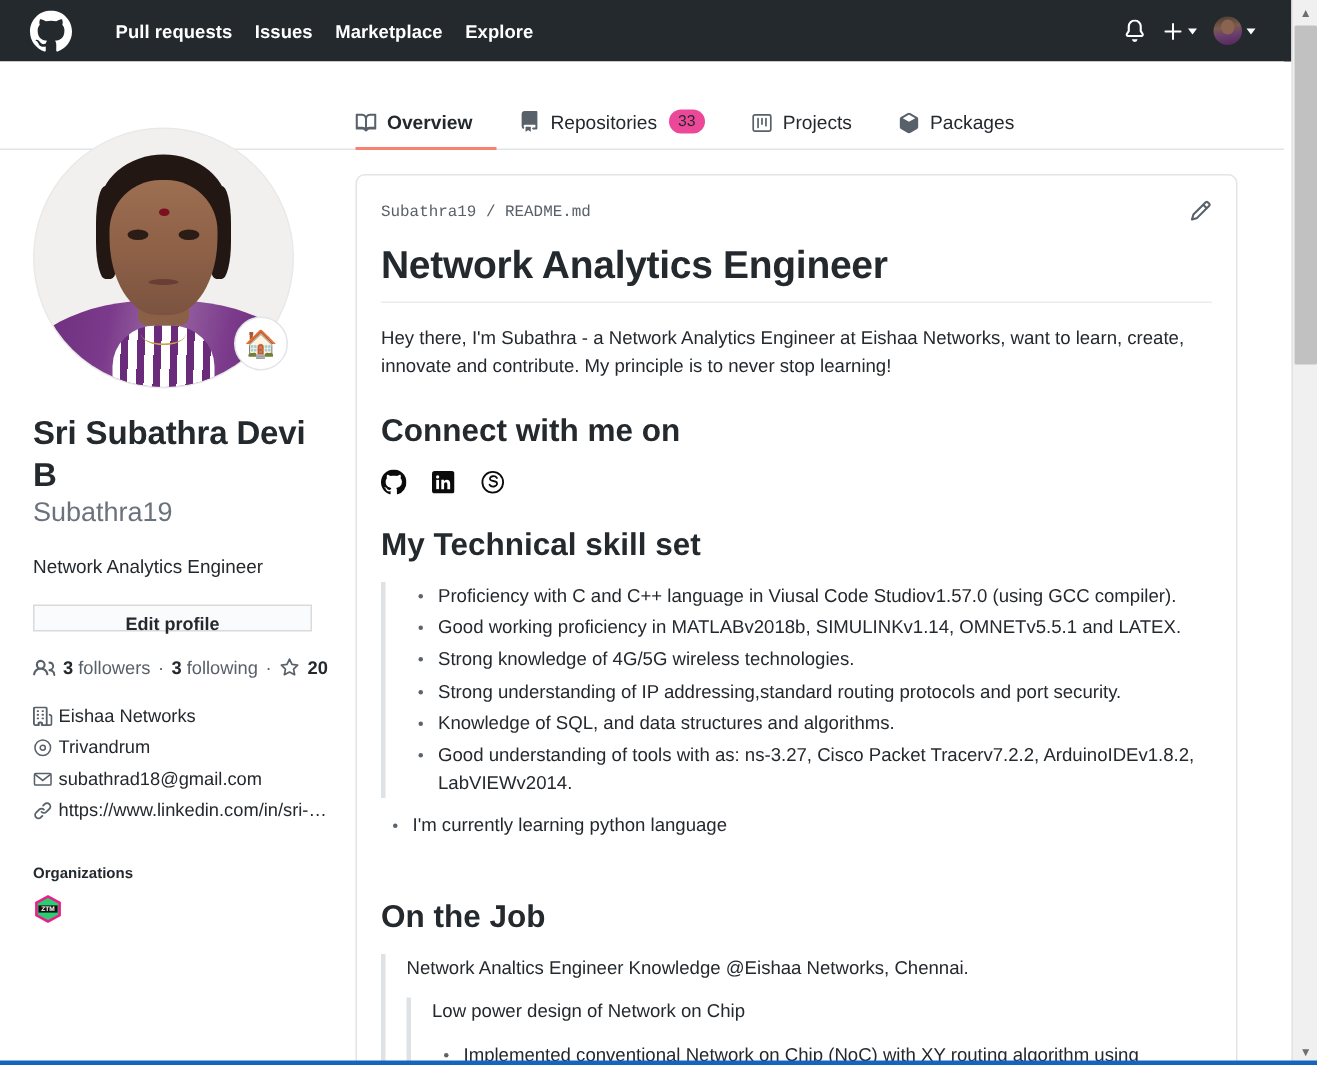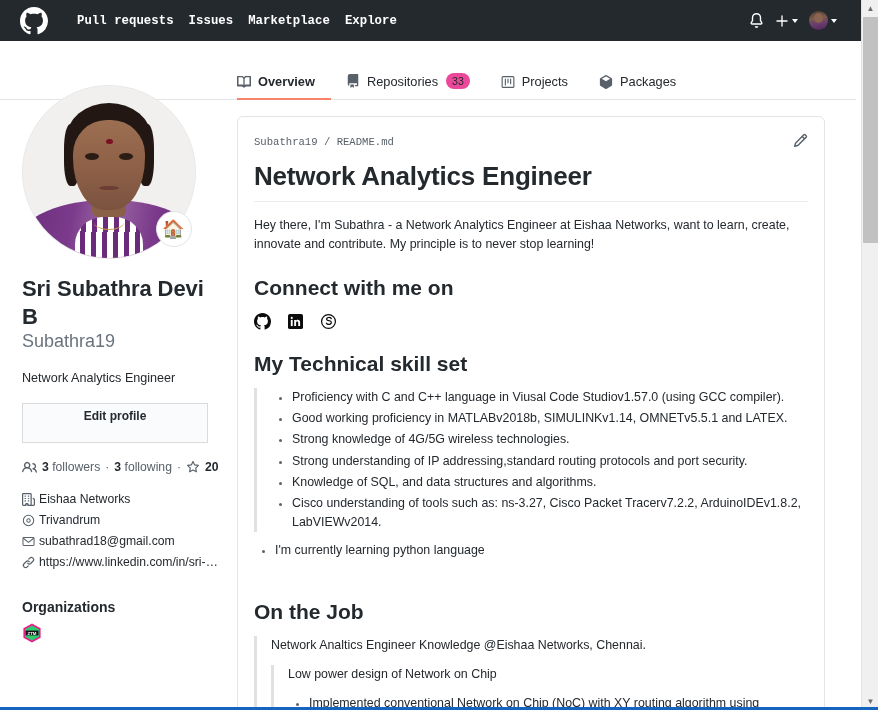--- a/index.html
+++ b/index.html
@@ -49,21 +49,20 @@
     width: 15px; height: 16px;
     border: 1px solid #6a737d; border-radius: 3px;
     color: #8a9199; font-size: 10px;
     display: flex; align-items: center; justify-content: center;
     line-height: 1;
   }
 
   #header-nav {
     display: flex; align-items: center; gap: 15px;
     margin-left: 15px;
-    font-family: Liberation Mono, monospace;
   }
   #header-nav a {
     color: #fff; font-size: 12.3px; font-weight: bold;
     text-decoration: none; white-space: nowrap;
     letter-spacing: .05px;
   }
 
   #header-right {
     margin-left: auto; display: flex; align-items: center; gap: 11px;
     padding-right: 12px;
@@ -194,21 +193,21 @@
   }
   #profile .username {
     font-size: 18px; font-weight: 300; color: #6a737d;
     line-height: 22px; margin-top: 0px;
   }
   #profile .bio {
     margin-top: 17px; font-size: 12.6px; color: #24292e; line-height: 1.5;
   }
   .edit-btn {
     margin-top: 15px;
-    display: block; width: 186px; height: 40px;
+    display: block; width: 186px; height: 18px;
     background: #fafbfc; border: 1px solid rgba(27,31,35,.15);
     border-radius: 0; color: #24292e;
     font-size: 12px; font-weight: 600;
     line-height: 25px; text-align: center;
     font-family: "Liberation Sans", sans-serif;
   }
 
   .stats {
     margin-top: 17px; display: flex; align-items: center;
     font-size: 12.2px; color: #586069; gap: 0;
@@ -220,21 +219,21 @@
   .meta { margin-top: 14px; }
   .meta-row {
     display: flex; align-items: center;
     font-size: 12.2px; color: #24292e;
     line-height: 21px; min-height: 21px;
   }
   .meta-row .ic { width: 17px; color: #586069; display:flex; align-items:center; flex:none; }
   .meta-row .tx { white-space: nowrap; overflow: hidden; text-overflow: ellipsis; }
 
   .orgs-title {
-    margin-top: 26px; font-size: 14px; font-weight: 600; color: #24292e;
+    margin-top: 26px; font-size: 10px; font-weight: 600; color: #24292e;
   }
   .org-row { margin-top: 8px; display: flex; gap: 6px; }
   .org-av { width: 20px; height: 20px; display:block; }
 
   
   #readme {
     position: absolute; left: 237px; top: 116px;
     width: 588px;
     border: 1px solid #e1e4e8;
     border-radius: 6px;
@@ -556,21 +555,21 @@
 
     <h2>My Technical skill set</h2>
 
     <blockquote class="bq">
       <ul class="md tight">
         <li>Proficiency with C and C++ language in Viusal Code Studiov1.57.0 (using GCC compiler).</li>
         <li>Good working proficiency in MATLABv2018b, SIMULINKv1.14, OMNETv5.5.1 and LATEX.</li>
         <li>Strong knowledge of 4G/5G wireless technologies.</li>
         <li>Strong understanding of IP addressing,standard routing protocols and port security.</li>
         <li>Knowledge of SQL, and data structures and algorithms.</li>
-        <li>Cisco understanding of tools such as: ns-3.27, Cisco Packet Tracerv7.2.2, ArduinoIDEv1.8.2, LabVIEWv2014.</li>
+        <li>Good understanding of tools with as: ns-3.27, Cisco Packet Tracerv7.2.2, ArduinoIDEv1.8.2, LabVIEWv2014.</li>
       </ul>
     </blockquote>
 
     <ul class="md outer">
       <li>I'm currently learning python language</li>
     </ul>
 
     <h2 class="sp">On the Job</h2>
 
     <blockquote class="bq">

